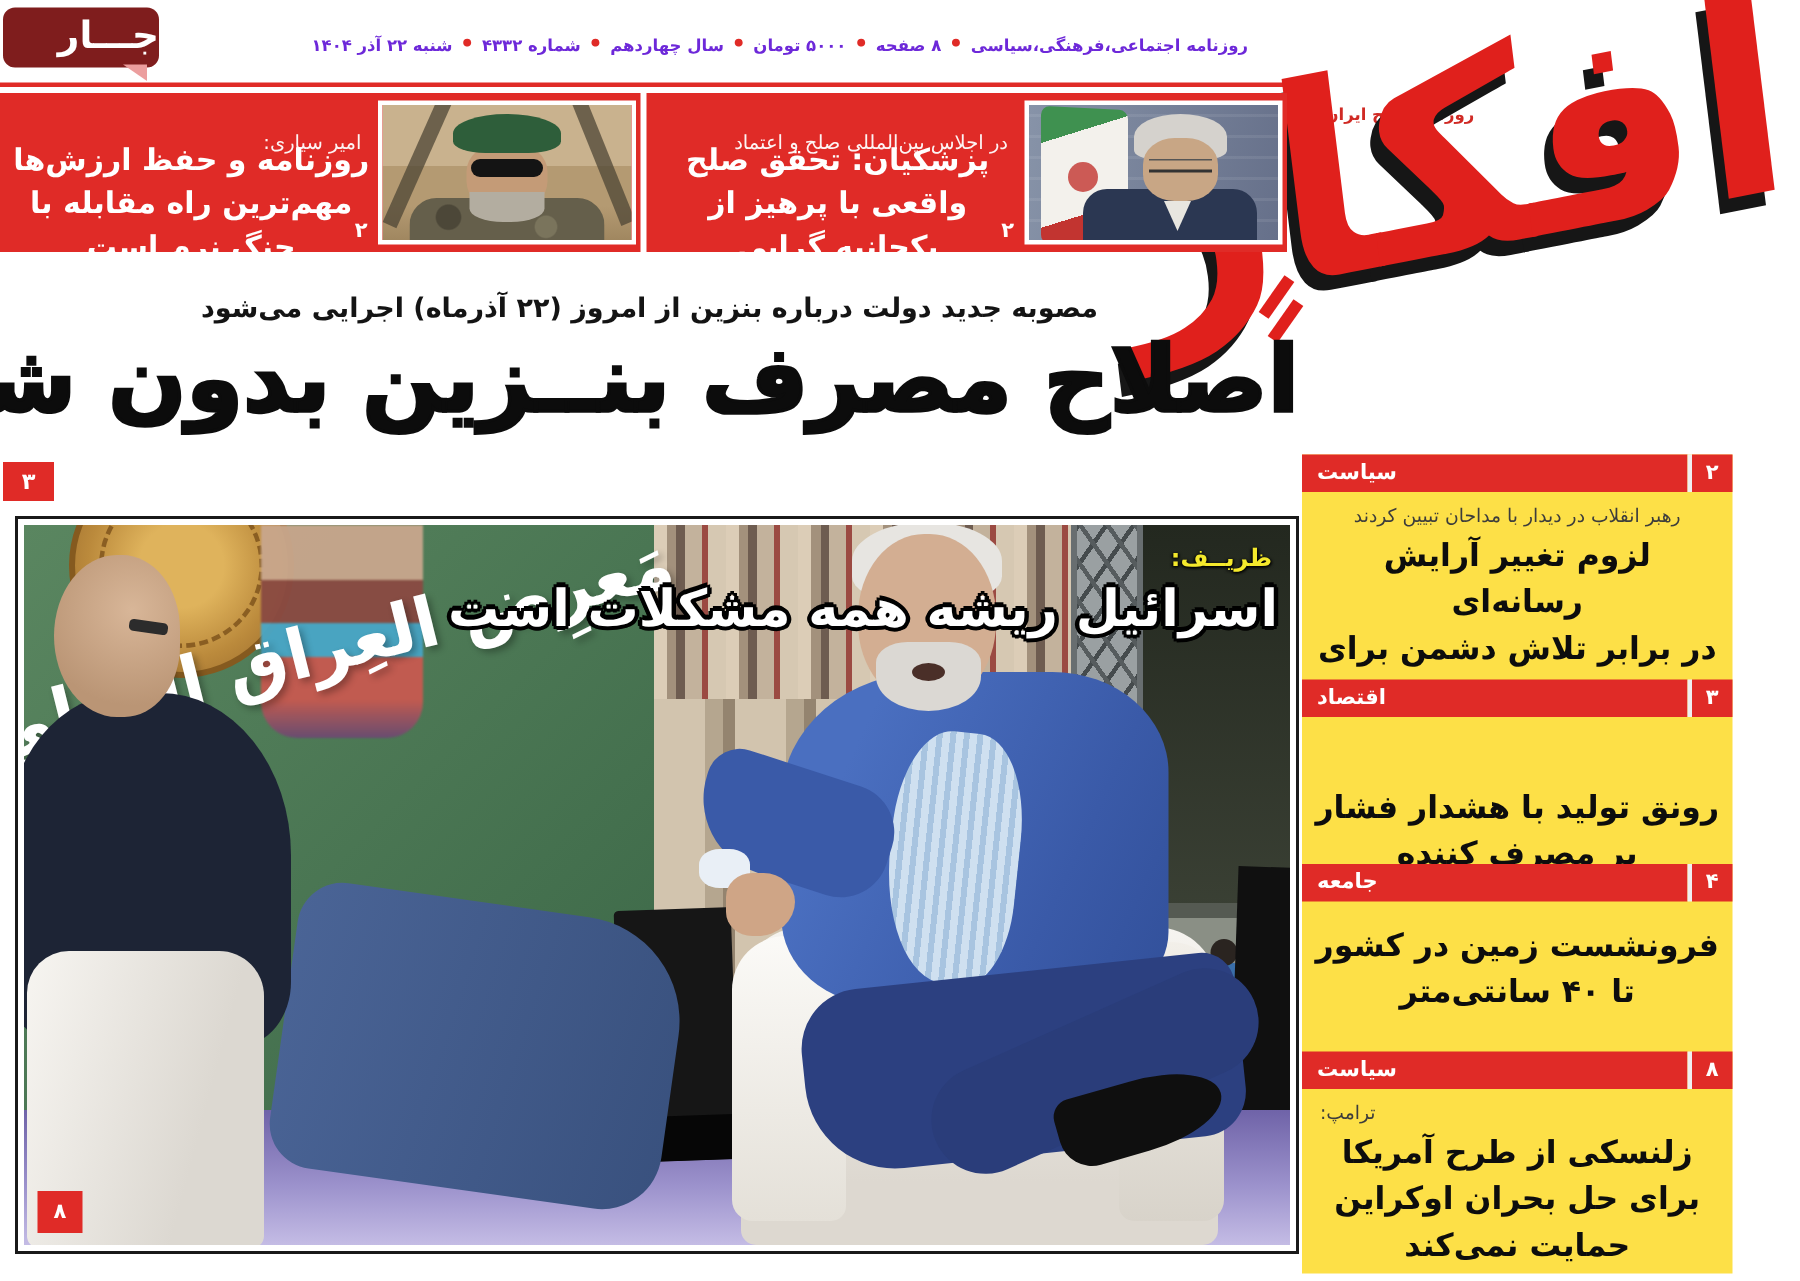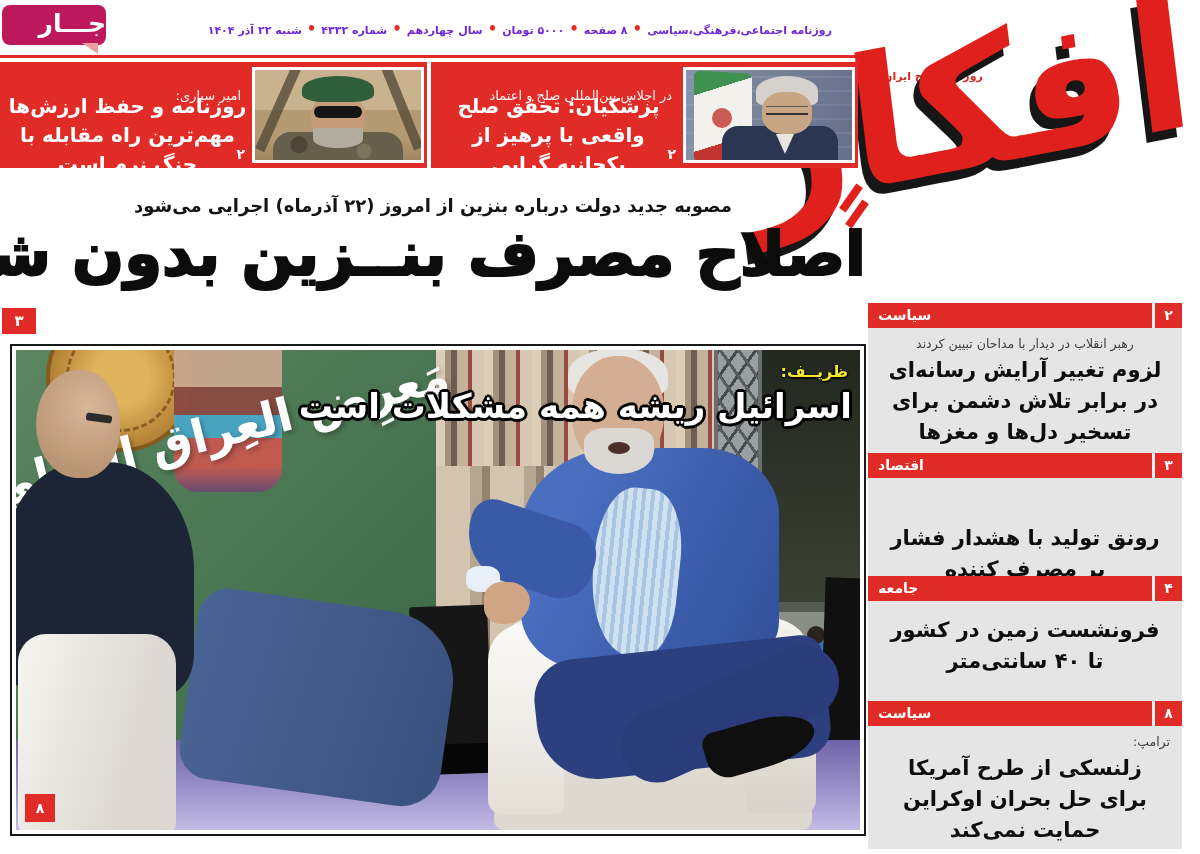--- a/index.html
+++ b/index.html
@@ -5,21 +5,21 @@
   * { margin:0; padding:0; box-sizing:border-box; }
   html,body { width:1200px; height:854px; }
   body {
     position:relative; overflow:hidden; background:#fff;
     font-family:"DejaVu Sans","Liberation Sans",sans-serif;
     color:#111;
   }
   .abs { position:absolute; }
 
   
-  .jaaar { left:2px; top:5px; width:104px; height:40px; background:#be185d;
+  .jaaar { left:2px; top:5px; width:104px; height:40px; background:#7f1d1d;
     border-radius:8px; color:#fff; font-size:25px; font-weight:bold;
     text-align:center; line-height:38px; direction:rtl;padding-left:48px; }
   .jaaar::after { content:""; position:absolute; right:8px; bottom:-9px;
     border-left:16px solid transparent; border-top:11px solid #ec9e9e; }
   .info-line { top:20px; right:368px; direction:rtl; white-space:nowrap;
     font-size:11px; font-weight:bold; color:#6d28d9; }
   .info-line .dot::after { content:"•"; color:#e02b27; margin:0 5px; font-size:15px; }
   .red-rule { top:55px; left:0; width:866px; height:3px; background:#e02b27; }
 
   
@@ -179,31 +179,31 @@
   
   .ph-kicker { right:12px; top:12px; color:#f4e92c; font-size:16px; font-weight:bold;
     direction:rtl; text-shadow:1px 1px 2px #000,-1px 1px 2px #000; z-index:20; }
   .ph-head { right:8px; top:36px; color:#fff; font-size:34px; font-weight:bold;
     direction:rtl; white-space:nowrap; z-index:20; letter-spacing:-.5px;
     text-shadow:2px 2px 0 #000,-2px 2px 0 #000,2px -2px 0 #000,-2px -2px 0 #000,0 3px 0 #000,3px 0 0 #000,-3px 0 0 #000,0 -3px 0 #000;margin-left:20px; }
   .badge-8 { left:9px; bottom:8px; width:30px; height:28px; font-size:14px;
     line-height:28px; z-index:20; }
 
   
-  .sidebar { left:868px; top:303px; width:314px; height:546px; background:#e5e5e5; }
+  .sidebar { left:868px; top:303px; width:287px; height:546px; background:#fde047; }
   .sb-sec { position:absolute; left:0; width:100%; }
   .sb-bar { display:flex; direction:ltr; height:25px; }
   .sb-label { flex:1; background:#e02b27; color:#fff; font-size:14px; font-weight:bold;
     line-height:25px; padding-left:10px; text-align:left; direction:rtl; text-align:left; }
   .sb-gap { width:3px; background:#f0eff1; }
   .sb-num { width:27px; background:#e02b27; color:#fff; font-size:14px; font-weight:bold;
     line-height:25px; text-align:center; }
   .sb-kicker { margin:8px 12px 0; direction:rtl; text-align:center; font-size:12.5px;
     color:#3c3c3c; }
-  .sb-kicker.left { text-align:right; }
+  .sb-kicker.left { text-align:left; }
   .sb-head { margin:4px 8px 0; direction:rtl; text-align:center; font-size:21px;
     font-weight:bold; color:#0d0d0d; line-height:31px; letter-spacing:-.3px; }
   .sb-head.pad { margin-top:14px; }
 </style>
 </head>
 <body>
 
 <div class="abs jaaar">جـــار</div>
 
 <div class="abs info-line">

